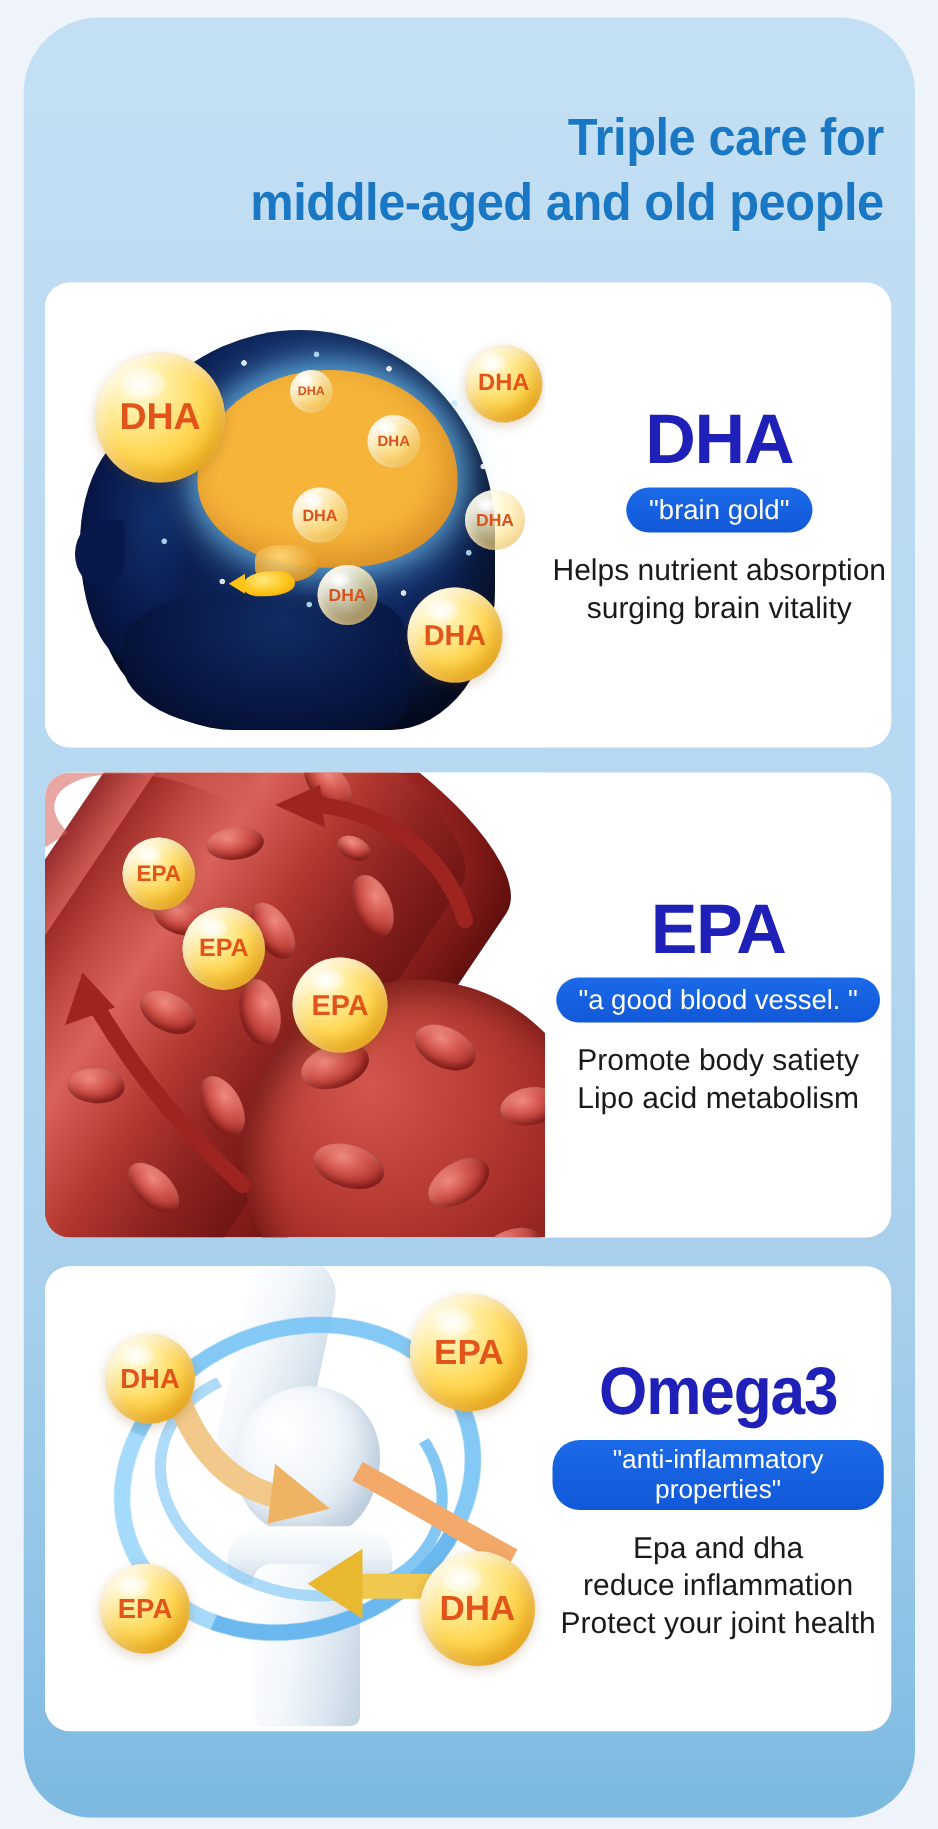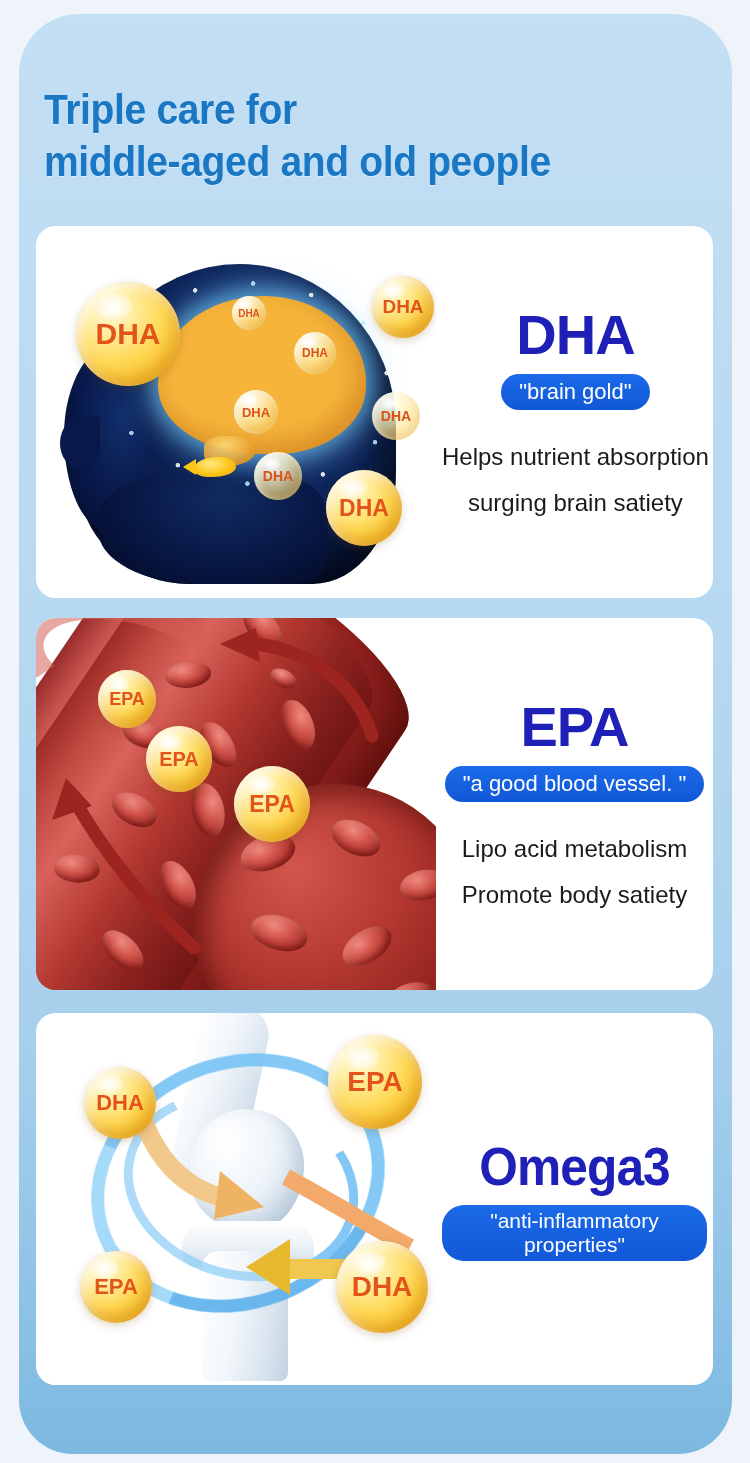--- a/index.html
+++ b/index.html
@@ -37,21 +37,21 @@
                 #7cb8e0 100%);
     overflow: hidden;
   }
 
   
   .header {
     position: absolute;
     left: 0; top: 0;
     width: 713px;
     padding-top: 70px;
-    text-align: left;
+    text-align: right;
   }
   .title-line {
     display: block;
     color: #1a77c4;
     font-weight: 700;
     font-size: 42px;
     line-height: 52px;
     letter-spacing: -0.4px;
     transform: scaleX(0.93);
     text-shadow: 0 1px 0 rgba(255,255,255,0.45);
@@ -118,21 +118,21 @@
     white-space: pre;
   }
   .badge.two-line { white-space: normal; padding: 4px 16px; line-height: 24px; font-size: 21px; }
 
   .desc {
     margin-top: 16px;
     color: #1a1a1a;
     font-size: 24px;
     line-height: 30px;
   }
-  .desc div { white-space: nowrap; margin-top: 16px; }
+  .desc div { white-space: nowrap; }
 
   
   .scene-brain { background: #ffffff; }
   .head {
     position: absolute;
     left: 18px; top: 18px;
     width: 368px; height: 340px;
   }
   .head-silhouette {
     position: absolute;
@@ -429,21 +429,21 @@
             <div class="bubble pale" id="b7">DHA</div>
             <div class="bubble" id="b8">DHA</div>
           </div>
         </div>
 
         <div class="copy">
           <div class="heading">DHA</div>
           <div class="badge">"brain gold"</div>
           <div class="desc">
             <div>Helps nutrient absorption</div>
-            <div>surging brain satiety</div>
+            <div>surging brain vitality</div>
           </div>
         </div>
       </div>
     </div>
 
     <div class="card" id="card-epa">
       <div class="card-inner">
         <div class="art scene-vessel">
           <div class="vessel-outer">
             <div class="vessel-inner">
@@ -490,22 +490,22 @@
 
           <div class="bubble" id="e1">EPA</div>
           <div class="bubble" id="e2">EPA</div>
           <div class="bubble" id="e3">EPA</div>
         </div>
 
         <div class="copy">
           <div class="heading">EPA</div>
           <div class="badge">"a good blood vessel. "</div>
           <div class="desc">
+            <div>Promote body satiety</div>
             <div>Lipo acid metabolism</div>
-            <div>Promote body satiety</div>
           </div>
         </div>
       </div>
     </div>
 
     <div class="card" id="card-omega3">
       <div class="card-inner">
         <div class="art scene-joint">
           <div class="femur"></div>
           <div class="condyle"></div>
@@ -536,18 +536,23 @@
 
           <div class="bubble" id="o1">DHA</div>
           <div class="bubble" id="o2">EPA</div>
           <div class="bubble" id="o3">EPA</div>
           <div class="bubble" id="o4">DHA</div>
         </div>
 
         <div class="copy">
           <div class="heading condensed">Omega3</div>
           <div class="badge two-line">"anti-inflammatory properties"</div>
+          <div class="desc">
+            <div>Epa and dha</div>
+            <div>reduce inflammation</div>
+            <div>Protect your joint health</div>
+          </div>
         </div>
       </div>
     </div>
 
   </div>
 </div>
 
 </body></html>

